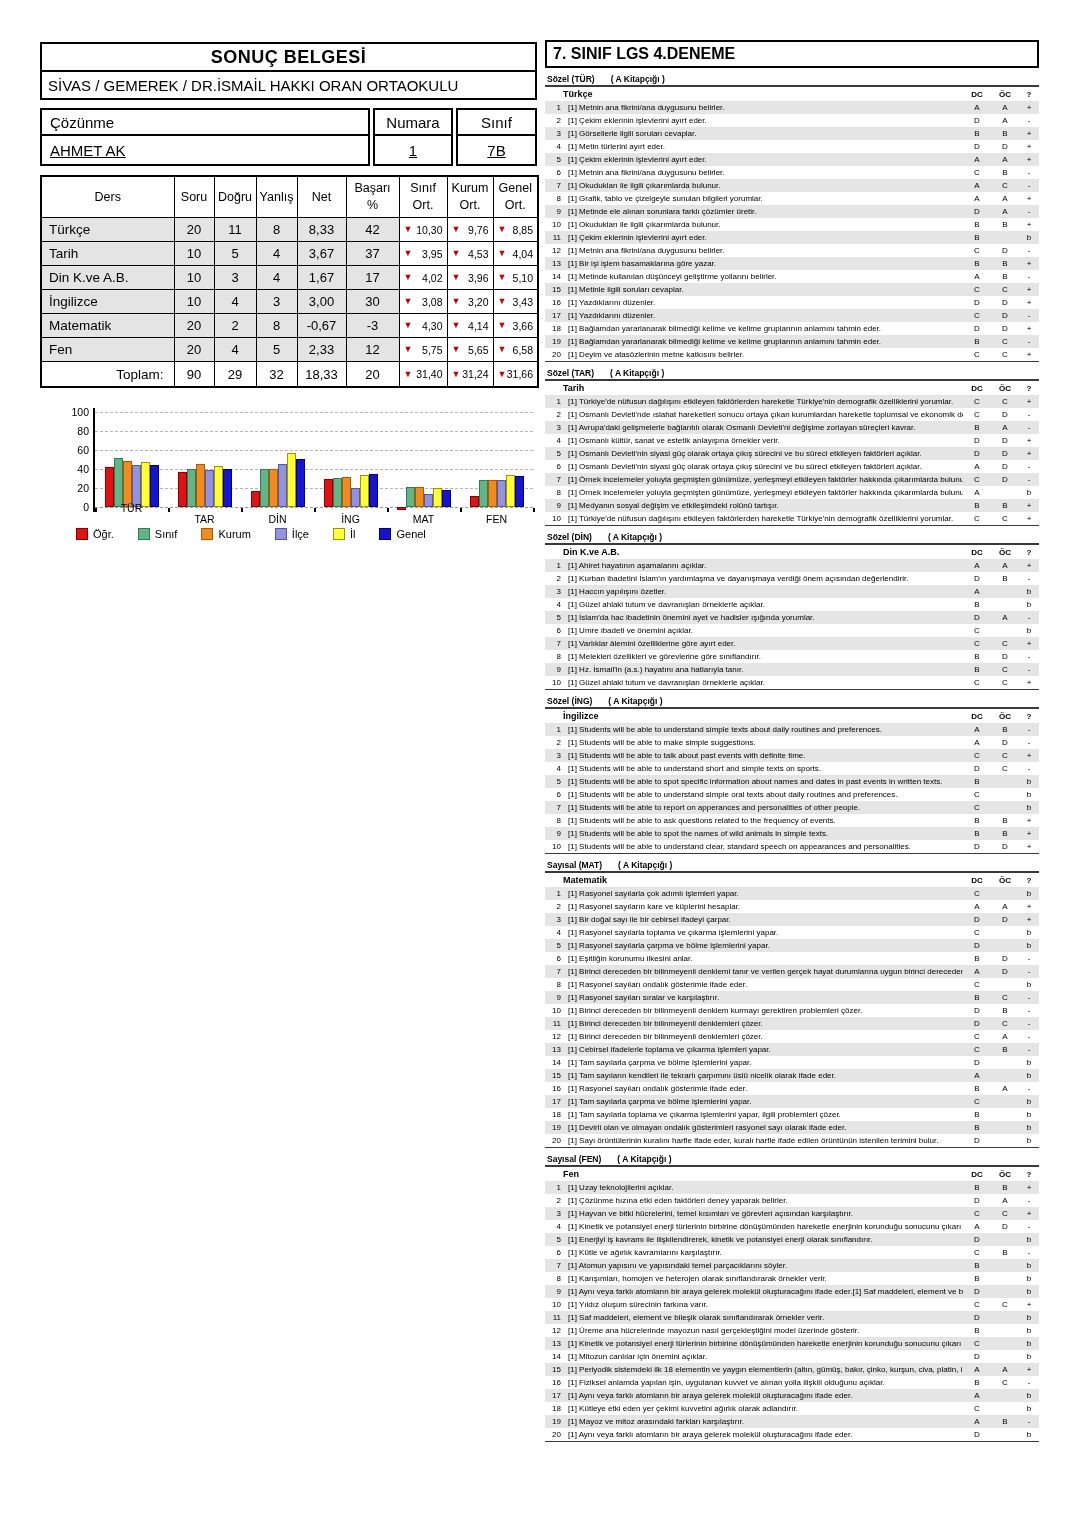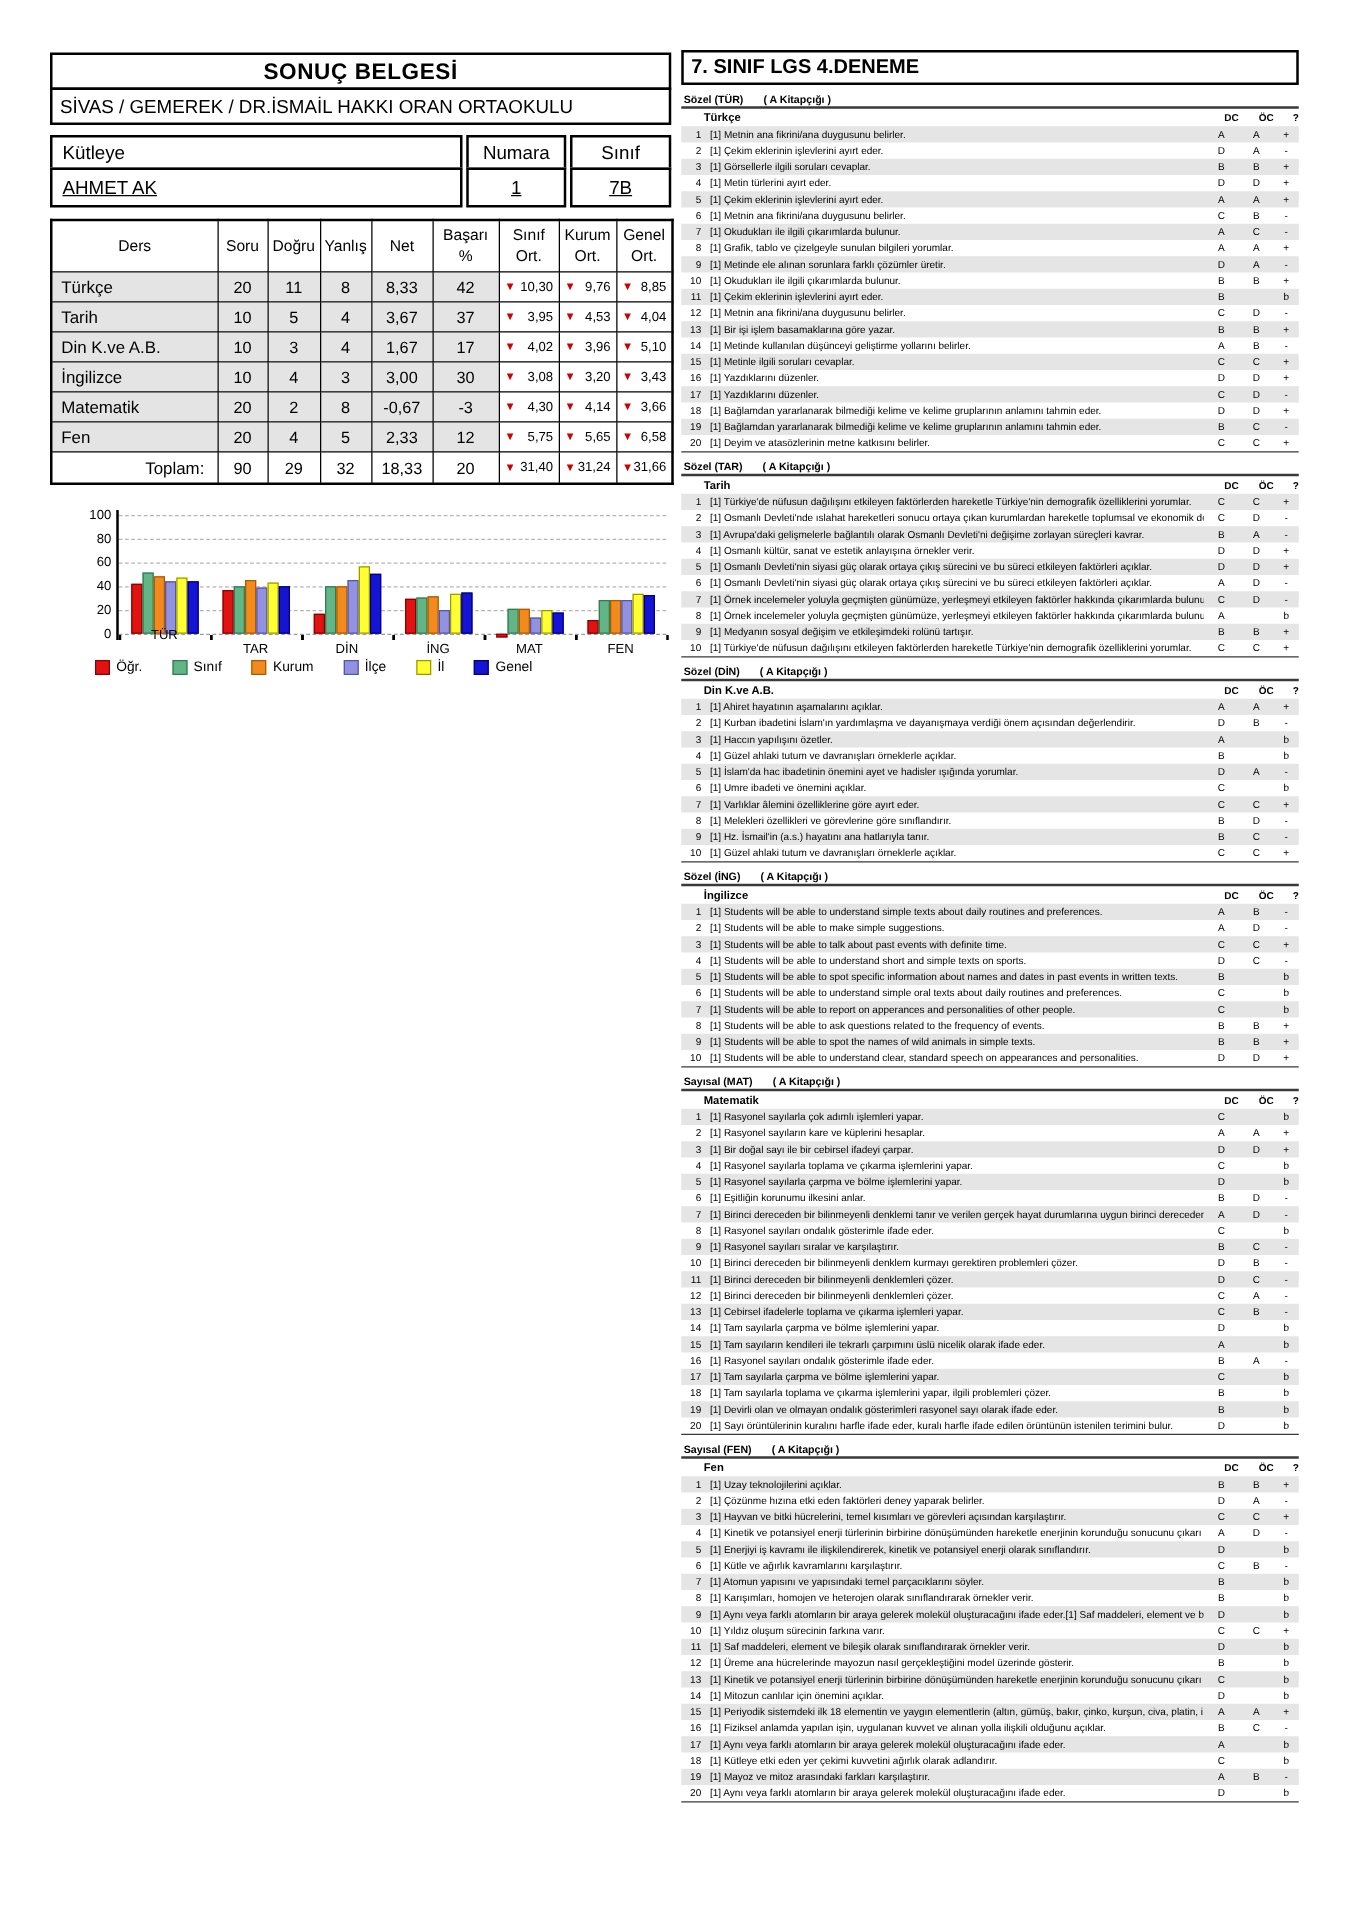--- a/index.html
+++ b/index.html
@@ -48,41 +48,41 @@
   .exam-box{border:2px solid #000;height:24px;display:flex;align-items:center;padding-left:6px;
             font-weight:bold;font-size:16px;}
   .analiz-box{border:2px solid #000;margin-top:2px;height:22px;display:flex;align-items:center;
               justify-content:center;font-weight:bold;font-size:14px;}
   .section{margin-top:5px;}
   .sec-label{font-size:8.5px;font-weight:bold;height:12px;display:flex;align-items:center;padding-left:2px;}
   .sec-label .booklet{margin-left:16px;}
   .sec-table{border-top:2px solid #3a3a3a;border-bottom:1.5px solid #3a3a3a;}
   .sec-hdr{display:flex;align-items:center;height:14px;font-weight:bold;}
   .sec-hdr .course{flex:1;font-size:9px;padding-left:18px;}
-  .sec-hdr .c{font-size:8px;text-align:right;}
+  .sec-hdr .c{font-size:8px;text-align:center;}
   .rows .qrow:nth-child(odd){background:#e5e5e5;}
   .qrow{display:flex;align-items:center;height:13px;font-size:8px;line-height:13px;}
   .qrow .no{width:16px;text-align:right;flex:none;}
   .qrow .txt{flex:1;margin-left:7px;white-space:nowrap;overflow:hidden;}
   .c.dc{width:28px;flex:none;}
   .c.oc{width:28px;flex:none;}
   .c.q{width:20px;flex:none;}
   .qrow .c{text-align:center;font-size:8px;}
 </style>
 </head>
 <body>
 
 <div class="page">
 
   <div class="left-col">
     <div class="title-box">SONUÇ BELGESİ</div>
     <div class="school-box">SİVAS / GEMEREK / DR.İSMAİL HAKKI ORAN ORTAOKULU</div>
 
     <div class="info-grid">
-      <div class="info-cell hdr">Kütleye</div>
+      <div class="info-cell hdr">Çözünme</div>
       <div class="info-cell ctr">Numara</div>
       <div class="info-cell ctr">Sınıf</div>
       <div class="info-cell val name">AHMET AK</div>
       <div class="info-cell val ctr">1</div>
       <div class="info-cell val ctr">7B</div>
     </div>
 
     <table class="course">
       <colgroup>
           <col style="width: 133px;">

